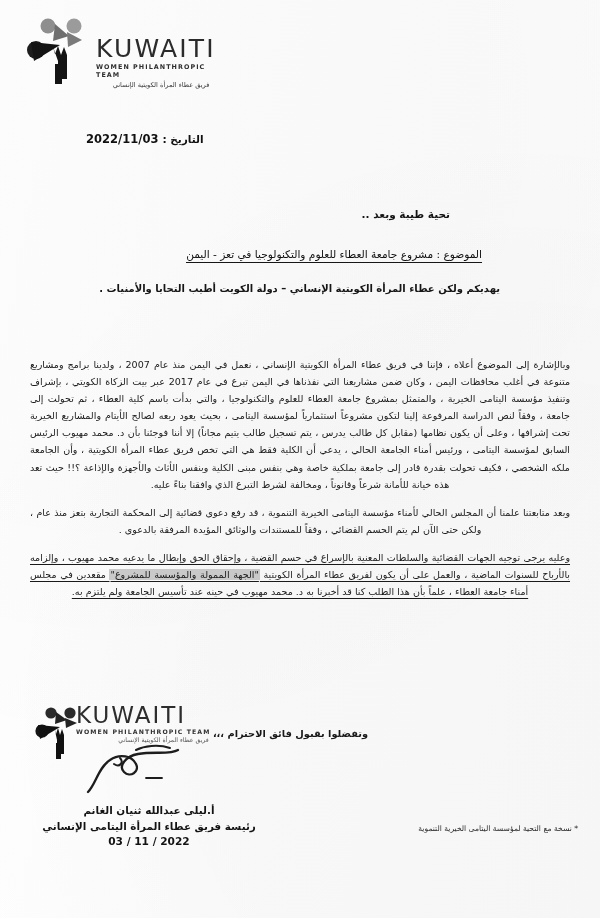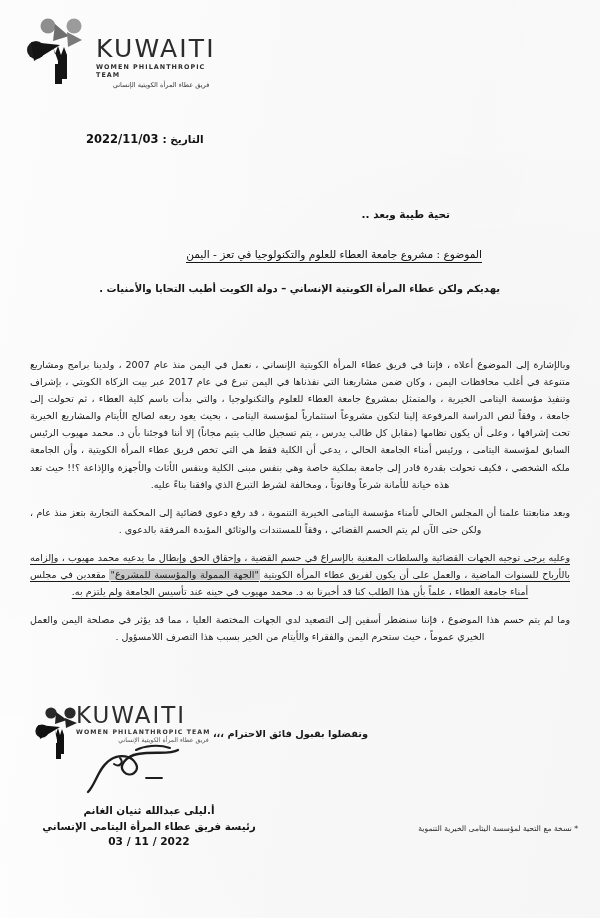--- a/index.html
+++ b/index.html
@@ -247,21 +247,20 @@
 
   <div class="salute">تحية طيبة وبعد ..</div>
 
   <div class="subject">الموضوع : مشروع جامعة العطاء للعلوم والتكنولوجيا في تعز - اليمن</div>
   <div class="wish">يهديكم ولكن عطاء المرأة الكويتية الإنساني – دولة الكويت أطيب التحايا والأمنيات .</div>
 
   <div class="body-area">
     <p class="para">وبالإشارة إلى الموضوع أعلاه ، فإننا في فريق عطاء المرأة الكويتية الإنساني ، نعمل في اليمن منذ عام 2007 ، ولدينا برامج ومشاريع متنوعة في أغلب محافظات اليمن ، وكان ضمن مشاريعنا التي نفذناها في اليمن تبرع في عام 2017 عبر بيت الزكاة الكويتي ، بإشراف وتنفيذ مؤسسة اليتامى الخيرية ، والمتمثل بمشروع جامعة العطاء للعلوم والتكنولوجيا ، والتي بدأت باسم كلية العطاء ، ثم تحولت إلى جامعة ، وفقاً لنص الدراسة المرفوعة إلينا لتكون مشروعاً استثمارياً لمؤسسة اليتامى ، بحيث يعود ريعه لصالح الأيتام والمشاريع الخيرية تحت إشرافها ، وعلى أن يكون نظامها (مقابل كل طالب يدرس ، يتم تسجيل طالب يتيم مجاناً) إلا أننا فوجئنا بأن د. محمد مهيوب الرئيس السابق لمؤسسة اليتامى ، ورئيس أمناء الجامعة الحالي ، يدعي أن الكلية فقط هي التي تخص فريق عطاء المرأة الكويتية ، وأن الجامعة ملكه الشخصي ، فكيف تحولت بقدرة قادر إلى جامعة بملكية خاصة وهي بنفس مبنى الكلية وبنفس الأثاث والأجهزة والإذاعة ؟!! حيث تعد هذه خيانة للأمانة شرعاً وقانوناً ، ومخالفة لشرط التبرع الذي وافقنا بناءً عليه.</p>
     <p class="para">وبعد متابعتنا علمنا أن المجلس الحالي لأمناء مؤسسة اليتامى الخيرية التنموية ، قد رفع دعوى قضائية إلى المحكمة التجارية بتعز منذ عام ، ولكن حتى الآن لم يتم الحسم القضائي ، وفقاً للمستندات والوثائق المؤيدة المرفقة بالدعوى .</p>
     <p class="para u"><span>وعليه يرجى توجيه الجهات القضائية والسلطات المعنية بالإسراع في حسم القضية ، وإحقاق الحق وإبطال ما يدعيه محمد مهيوب ، وإلزامه بالأرباح للسنوات الماضية ، والعمل على أن يكون لفريق عطاء المرأة الكويتية </span><span class="hl">"الجهة الممولة والمؤسسة للمشروع"</span><span> مقعدين في مجلس أمناء جامعة العطاء ، علماً بأن هذا الطلب كنا قد أخبرنا به د. محمد مهيوب في حينه عند تأسيس الجامعة ولم يلتزم به.</span></p>
-    <p class="para">وما لم يتم حسم هذا الموضوع ، فإننا سنضطر أسفين إلى التصعيد لدى الجهات المختصة العليا ، مما قد يؤثر في مصلحة اليمن والعمل الخيري عموماً ، حيث ستحرم اليمن والفقراء والأيتام من الخير بسبب هذا التصرف اللامسؤول .</p>
   </div>
 
   <div class="closing">وتفضلوا بقبول فائق الاحترام ،،،</div>
 
   <div class="sig-block">
     <div class="sig-logo">
       <svg class="sig-figures" viewBox="0 0 58 56">
         <circle cx="19" cy="9" r="5.6" fill="#2a2a2a"></circle>
         <path d="M24 8 L35 16 L23 20 Z" fill="#222"></path>
         <circle cx="38" cy="9" r="5.6" fill="#2a2a2a"></circle>

